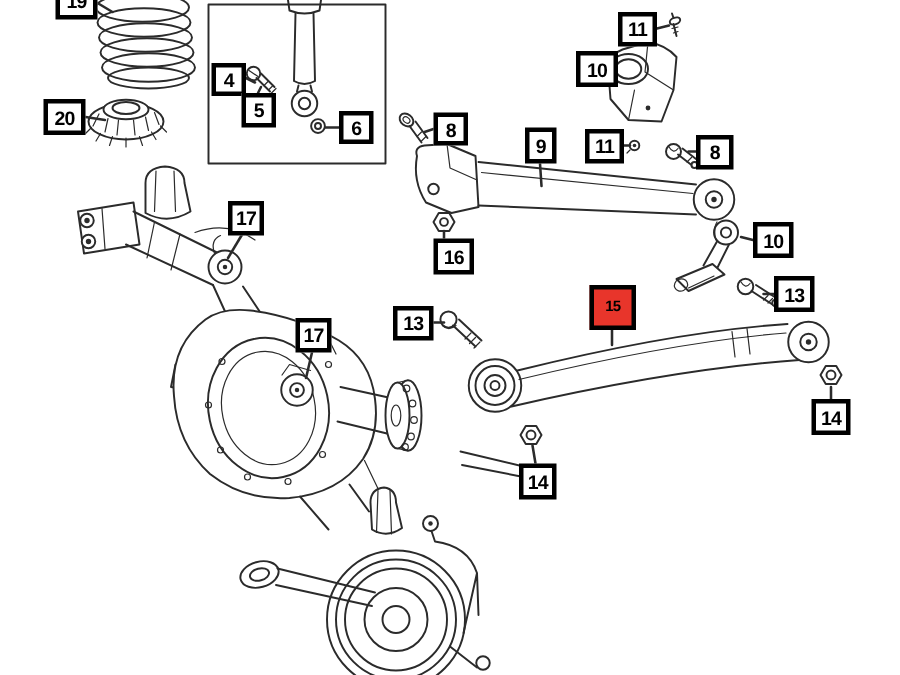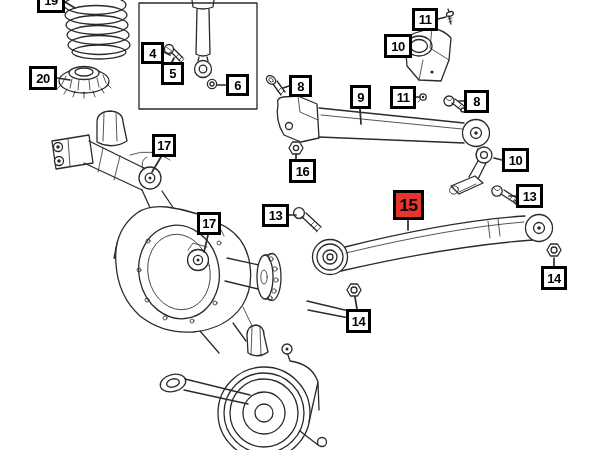--- a/index.html
+++ b/index.html
@@ -16,21 +16,21 @@
   .sd{fill:var(--line,#2b2b2b);stroke:none;}
   .thin{stroke-width:.8;}
   .ld{stroke:var(--line,#2b2b2b);stroke-width:1.7;fill:none;stroke-linecap:round;}
   .callout{
     position:absolute;box-sizing:border-box;
     border:3px solid var(--cbd,#000);background:var(--cbg,#fff);color:var(--ctx,#000);
     font-weight:bold;font-size:13px;line-height:1;letter-spacing:-.5px;
     display:flex;align-items:center;justify-content:center;cursor:pointer;
   }
   .callout.hl{background:var(--hl,#e8352b);}
-  .callout.big{font-size:17px;}
+  .callout.big{font-size:10px;}
 </style>
 </head>
 <body>
 
 <div id="stage">
 
   <svg id="art" width="600" height="450" viewBox="0 0 600 450">
 
     <g>
       <ellipse class="s" cx="95" cy="5" rx="31" ry="9.5"></ellipse>

